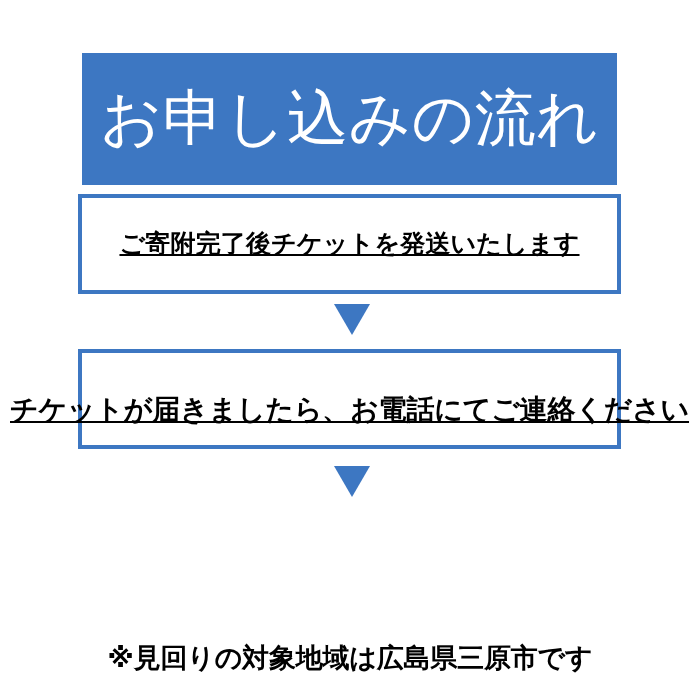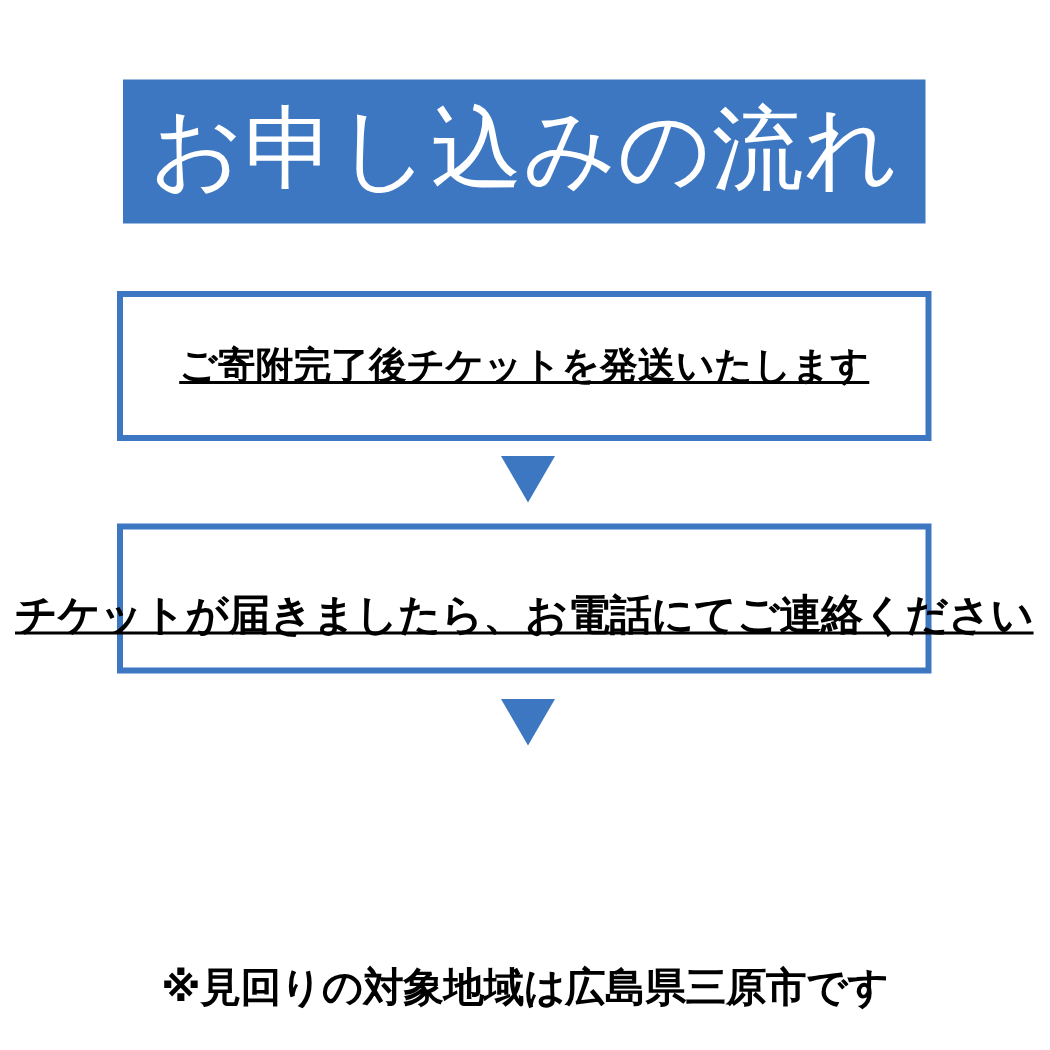--- a/index.html
+++ b/index.html
@@ -21,21 +21,21 @@
     height: 700px;
     box-sizing: border-box;
   }
 
   
   .flow-header {
     position: absolute;
     left: 82px;
     top: 53px;
     width: 535px;
-    height: 96px;
+    height: 132px;
     background: #3d77c2;
     display: flex;
     align-items: center;
     justify-content: center;
   }
   .flow-header-title {
     color: #ffffff;
     font-size: 61px;
     line-height: 1;
     font-weight: 400;

